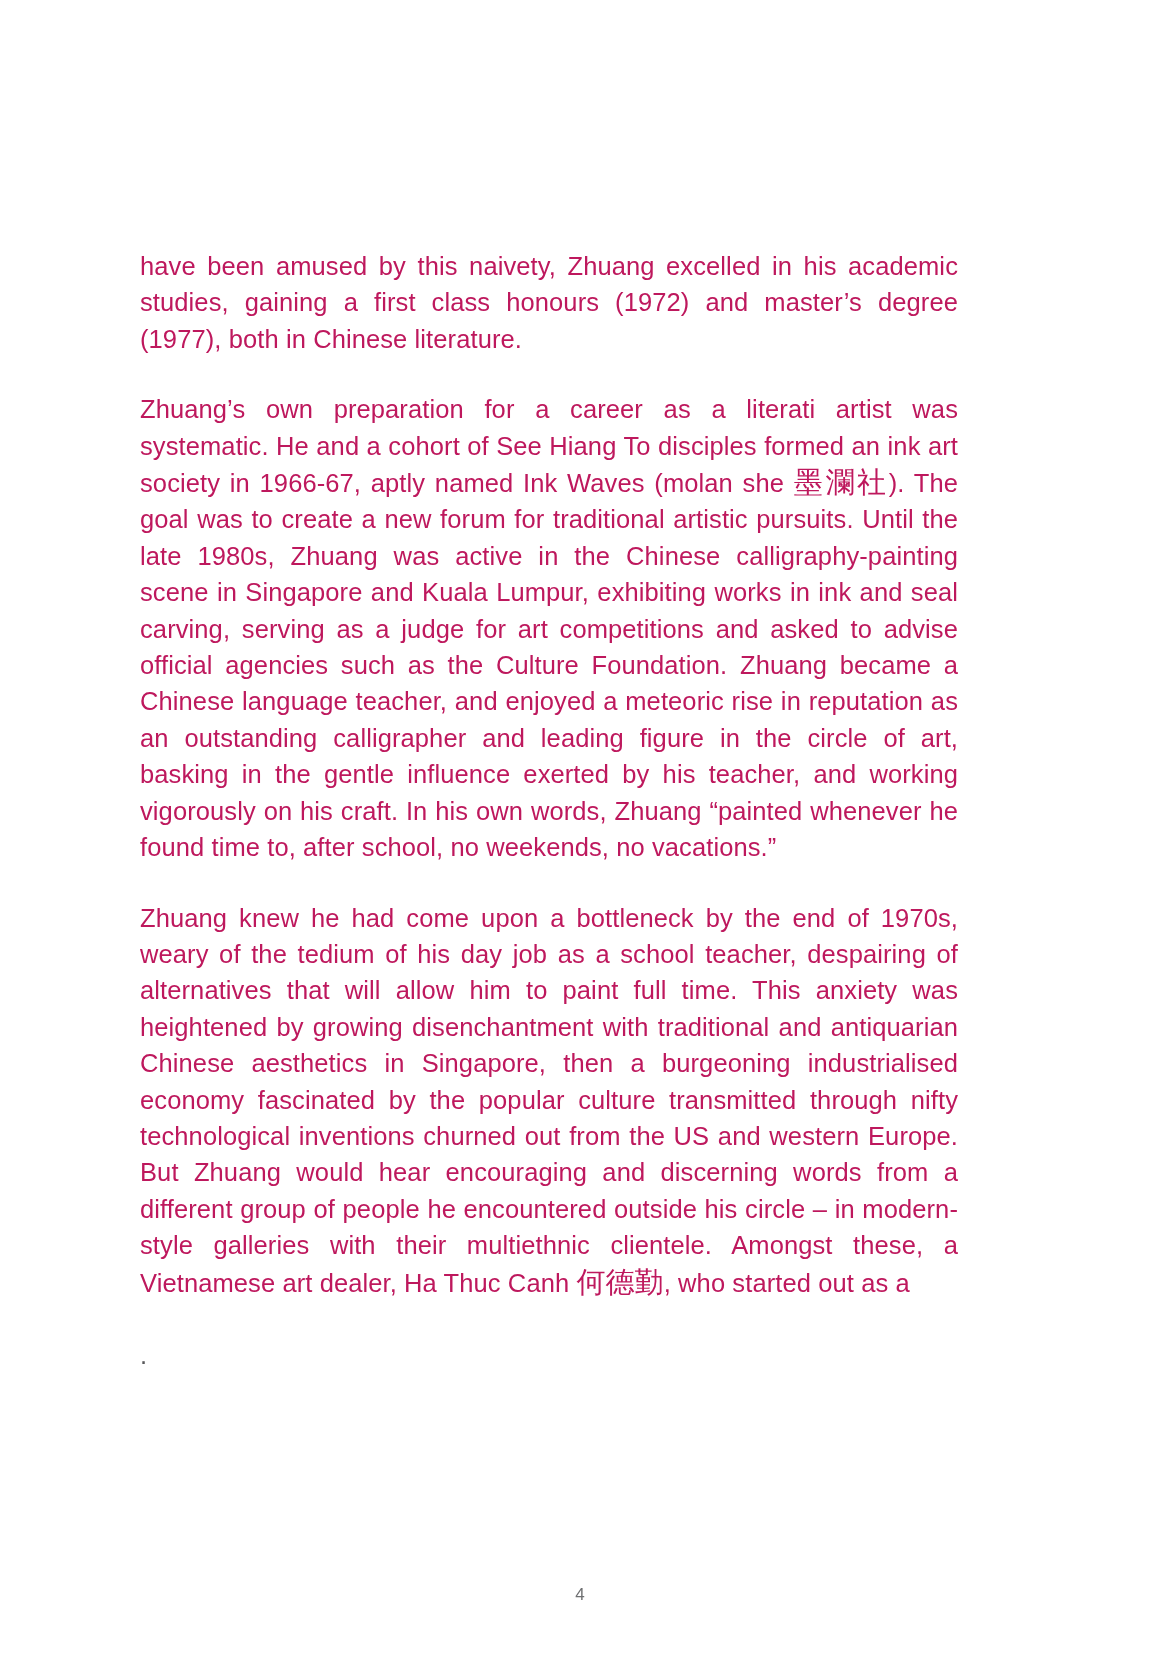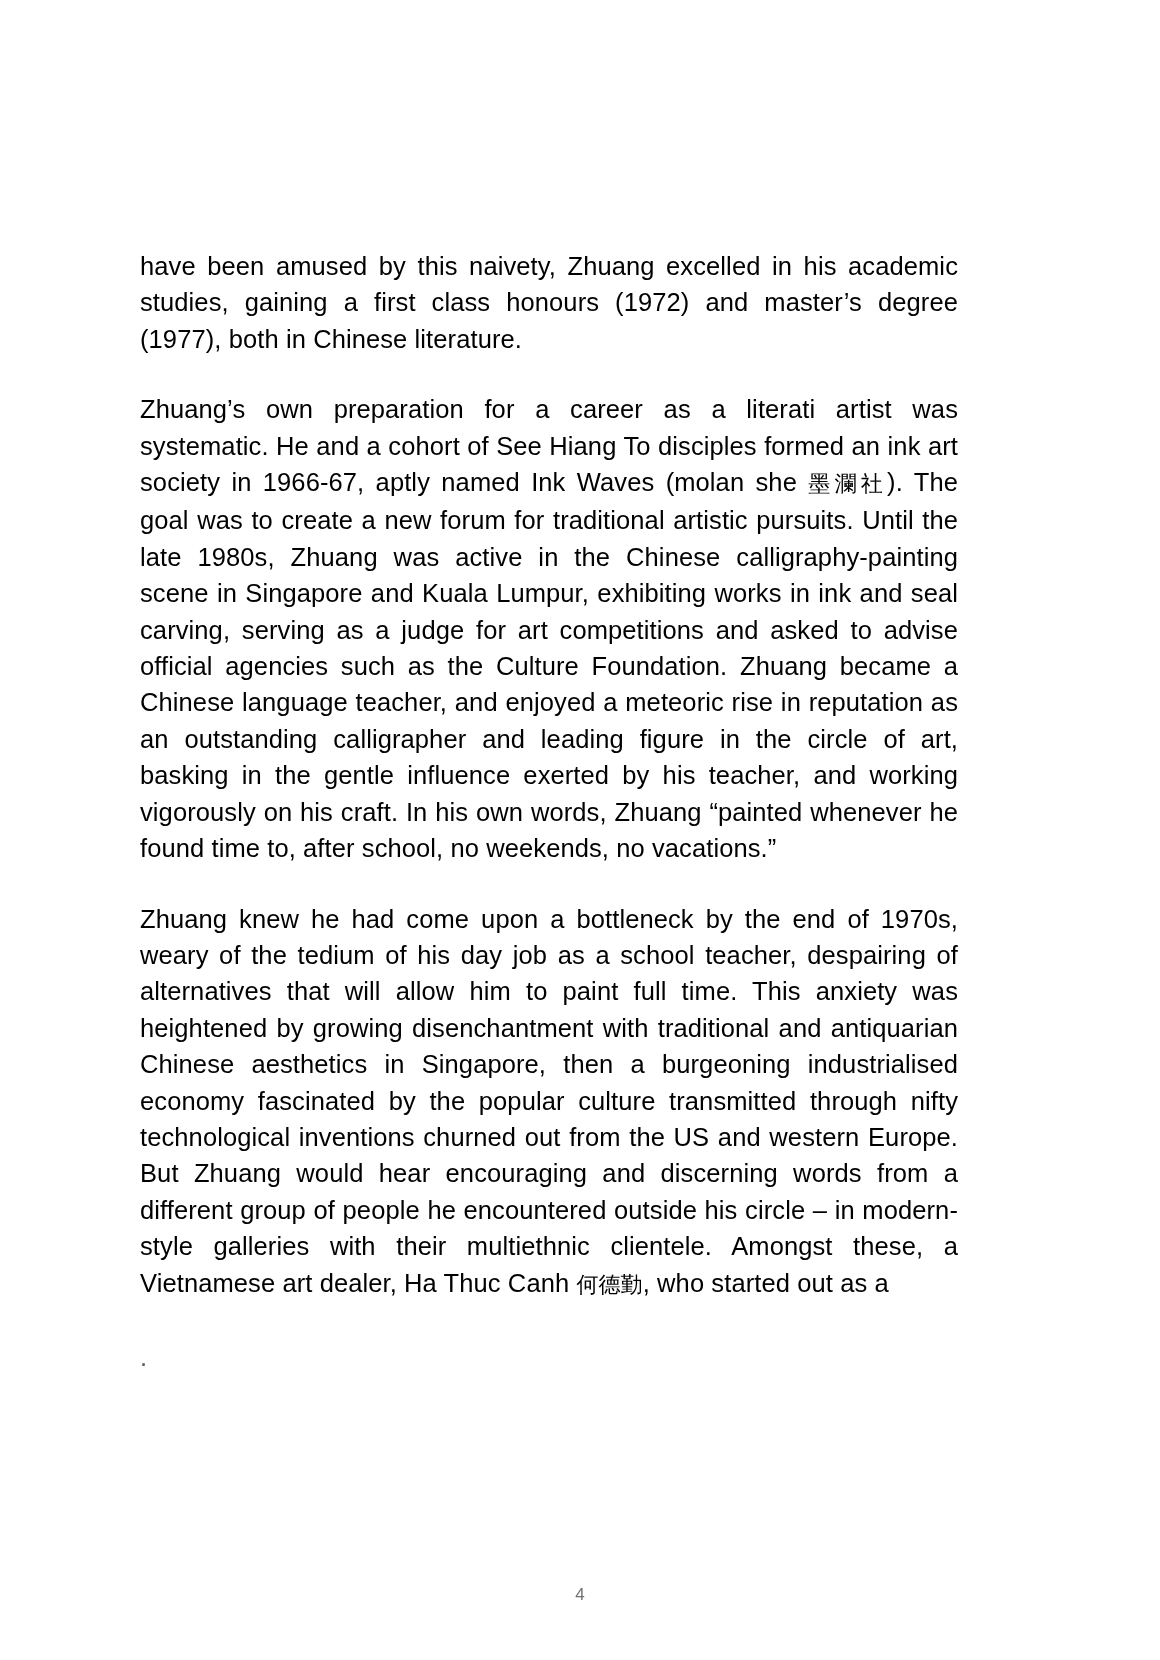--- a/index.html
+++ b/index.html
@@ -21,40 +21,40 @@
     position: absolute;
     left: 140px;
     top: 248px;
     width: 818px;
   }
 
   .para {
     font-family: "Liberation Sans", sans-serif;
     font-size: 25.5px;
     line-height: 36.4px;
-    color: #000000;
+    color: #be185d;
     text-align: justify;
     text-justify: inter-word;
     margin: 0 0 34px 0;
     letter-spacing: 0.1px;
     -webkit-font-smoothing: antialiased;
   }
 
   .para:last-of-type {
     margin-bottom: 0;
   }
 
   .para em,
   .italic {
   }
 
   .cjk {
     font-family: "DejaVu Sans", sans-serif;
     font-style: normal;
-    font-size: 22px;
+    font-size: 29px;
   }
 
   .stray-mark {
     font-family: "Liberation Sans", sans-serif;
     font-size: 25.5px;
     line-height: 36.4px;
     color: #58585a;
     margin: 0;
     padding-top: 2px;
   }

